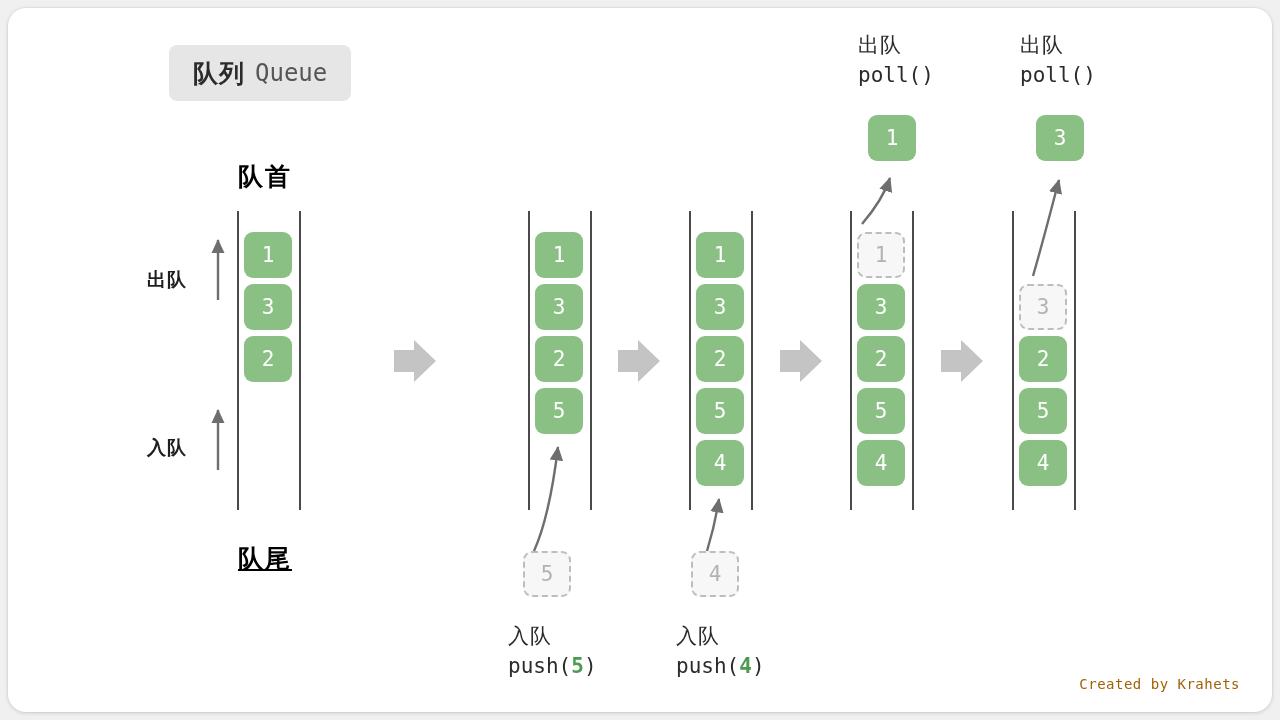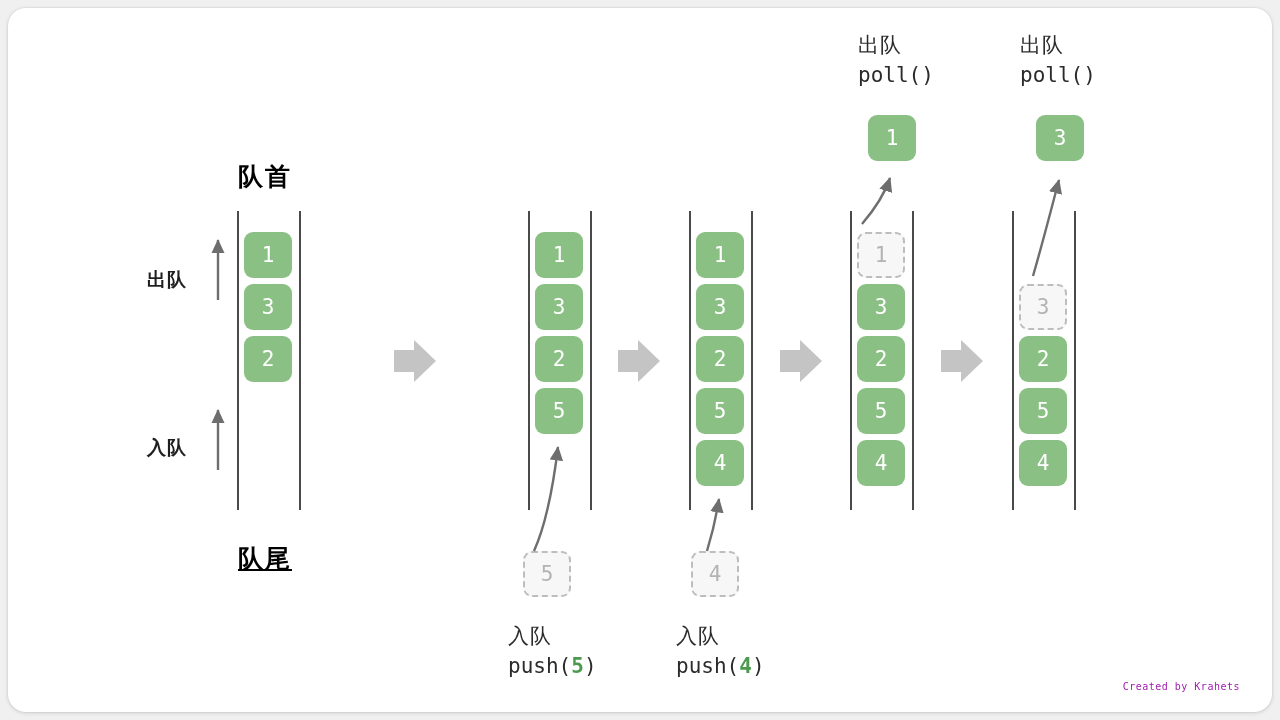--- a/index.html
+++ b/index.html
@@ -122,39 +122,43 @@
     border: 2px dashed #bdbdbd;
     color: #b3b3b3;
   }
 
   
   .footer {
     position: absolute;
     right: 40px;
     bottom: 28px;
     font-family: "DejaVu Sans Mono", "Liberation Mono", monospace;
-    font-size: 10px;
-    color: #a21caf;
+    font-size: 14px;
+    color: #a16207;
     letter-spacing: 0.5px;
   }
 
   svg.overlay {
     position: absolute;
     left: 0; top: 0;
     width: 1280px;
     height: 720px;
     pointer-events: none;
   }
 </style>
 </head>
 <body>
 
 <div id="canvas">
   <div class="card"></div>
 
+  <div class="title-badge">
+    <span class="title-cn">队列</span>
+    <span class="title-en">Queue</span>
+  </div>
 
   <div class="abs head-label" style="left:238px; top:160px;">队首</div>
   <div class="abs head-label" style="left:238px; top:542px;text-decoration:underline;">队尾</div>
 
   <div class="abs side-label" style="left:147px; top:267px;">出队</div>
   <div class="abs side-label" style="left:147px; top:435px;">入队</div>
 
   <div class="rail" style="left:237px; top:211px; height:299px;"></div>
   <div class="rail" style="left:299px; top:211px; height:299px;"></div>
 

